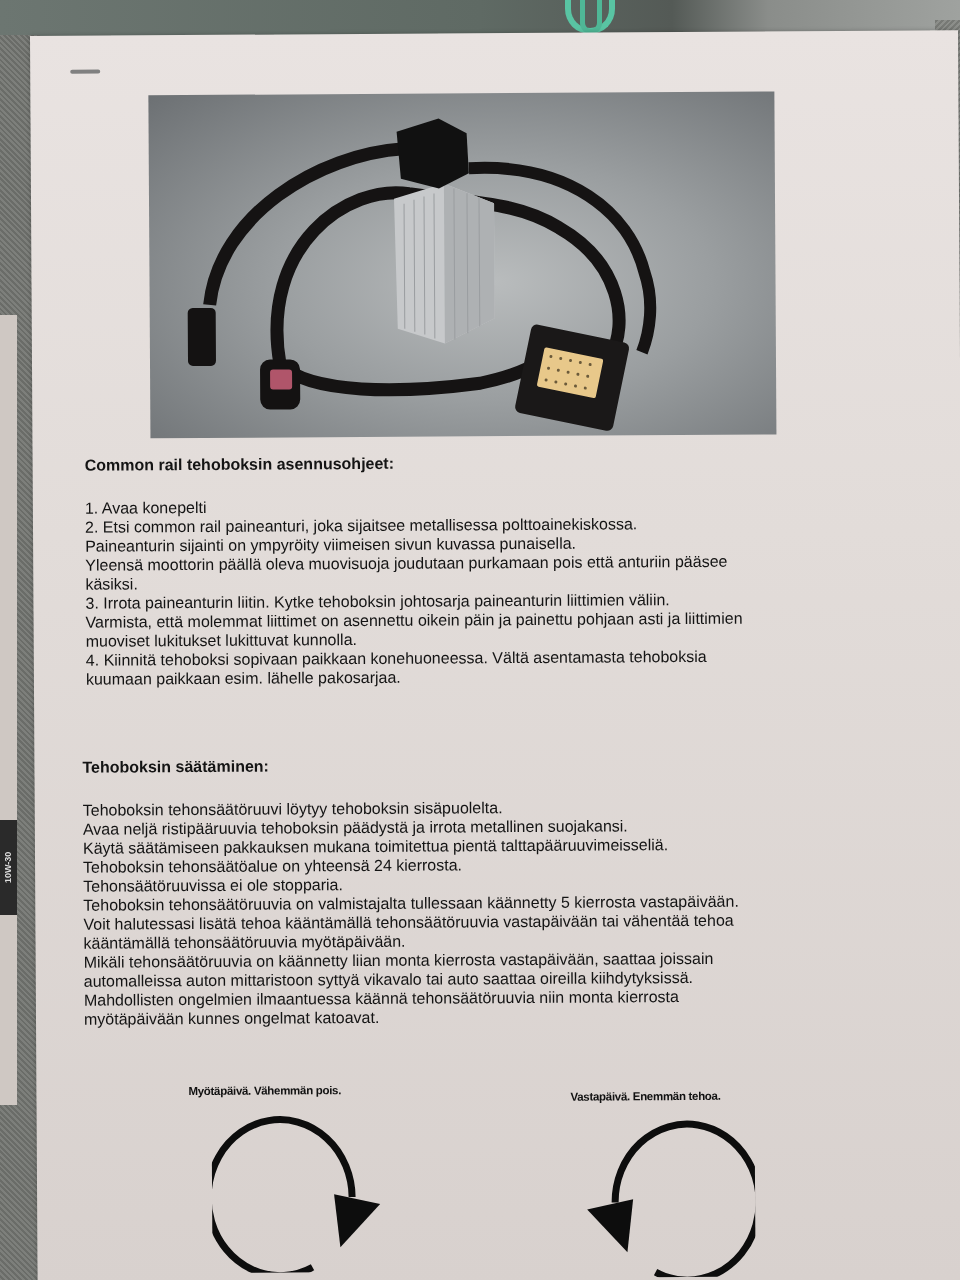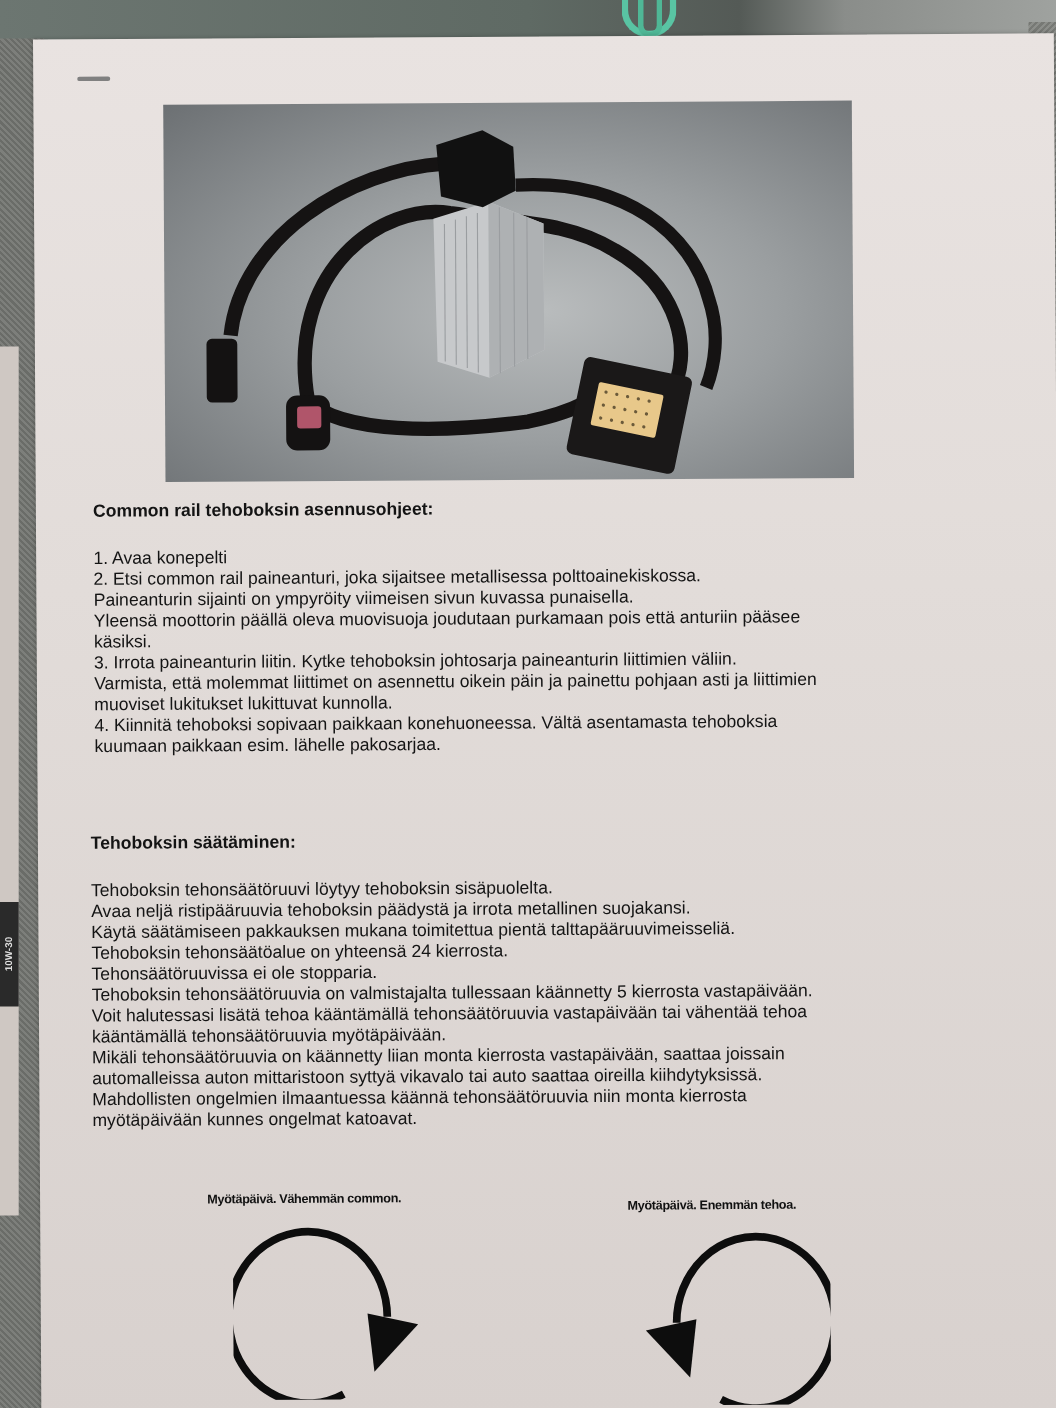--- a/index.html
+++ b/index.html
@@ -123,24 +123,24 @@
     <div class="line">Tehonsäätöruuvissa ei ole stopparia.</div>
     <div class="line">Tehoboksin tehonsäätöruuvia on valmistajalta tullessaan käännetty 5 kierrosta vastapäivään.</div>
     <div class="line">Voit halutessasi lisätä tehoa kääntämällä tehonsäätöruuvia vastapäivään tai vähentää tehoa</div>
     <div class="line">kääntämällä tehonsäätöruuvia myötäpäivään.</div>
     <div class="line">Mikäli tehonsäätöruuvia on käännetty liian monta kierrosta vastapäivään, saattaa joissain</div>
     <div class="line">automalleissa auton mittaristoon syttyä vikavalo tai auto saattaa oireilla kiihdytyksissä.</div>
     <div class="line">Mahdollisten ongelmien ilmaantuessa käännä tehonsäätöruuvia niin monta kierrosta</div>
     <div class="line">myötäpäivään kunnes ongelmat katoavat.</div>
   </div>
 
-  <div class="arrow-label" style="left:152px;top:1050px;">Myötäpäivä. Vähemmän common.</div>
+  <div class="arrow-label" style="left:152px;top:1050px;">Myötäpäivä. Vähemmän pois.</div>
   <svg class="arrow" style="left:175px;top:1068px;" width="180" height="170" viewBox="0 0 180 170">
     <path d="M100 165 A72 78 0 1 1 140 95" stroke="#0d0d0d" stroke-width="7" fill="none"></path>
     <polygon points="122,92 168,102 128,145" fill="#0d0d0d"></polygon>
   </svg>
 
-  <div class="arrow-label" style="left:534px;top:1058px;">Myötäpäivä. Enemmän tehoa.</div>
+  <div class="arrow-label" style="left:534px;top:1058px;">Vastapäivä. Enemmän tehoa.</div>
   <svg class="arrow" style="left:538px;top:1075px;" width="180" height="170" viewBox="0 0 180 170">
     <path d="M80 165 A72 78 0 1 0 40 95" stroke="#0d0d0d" stroke-width="7" fill="none"></path>
     <polygon points="58,92 12,102 52,145" fill="#0d0d0d"></polygon>
   </svg>
 </div>
 
 </body></html>

